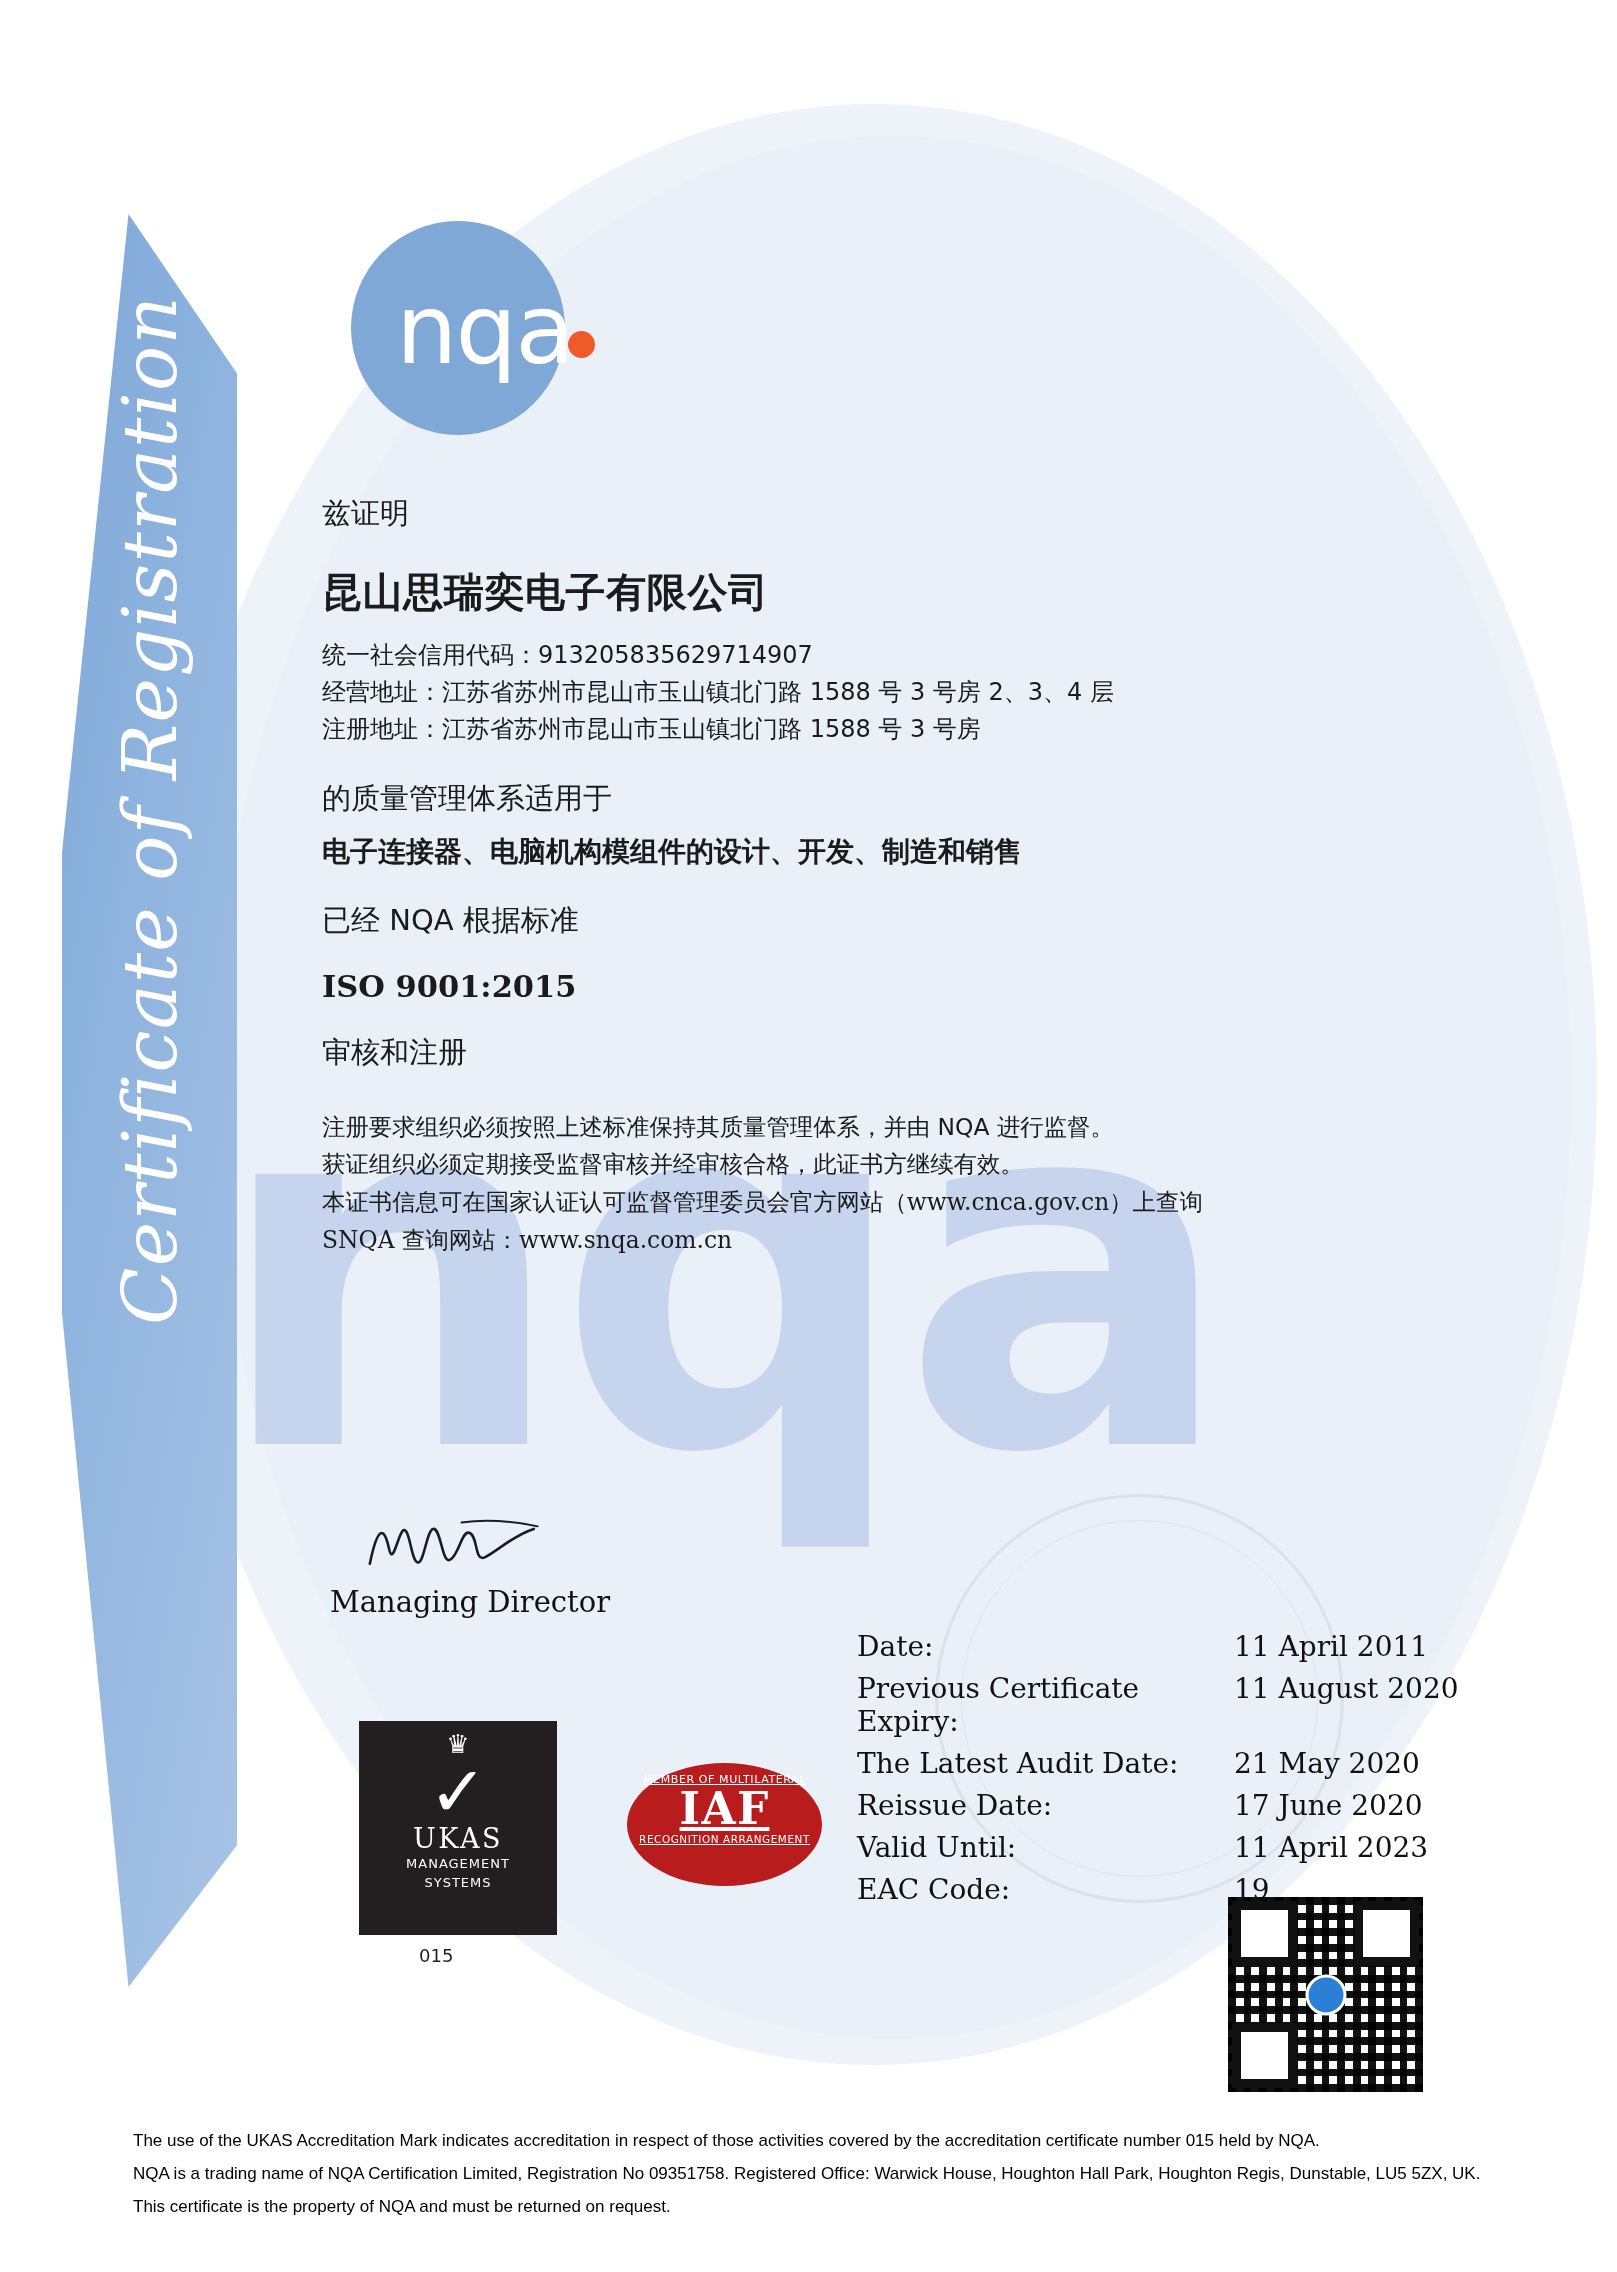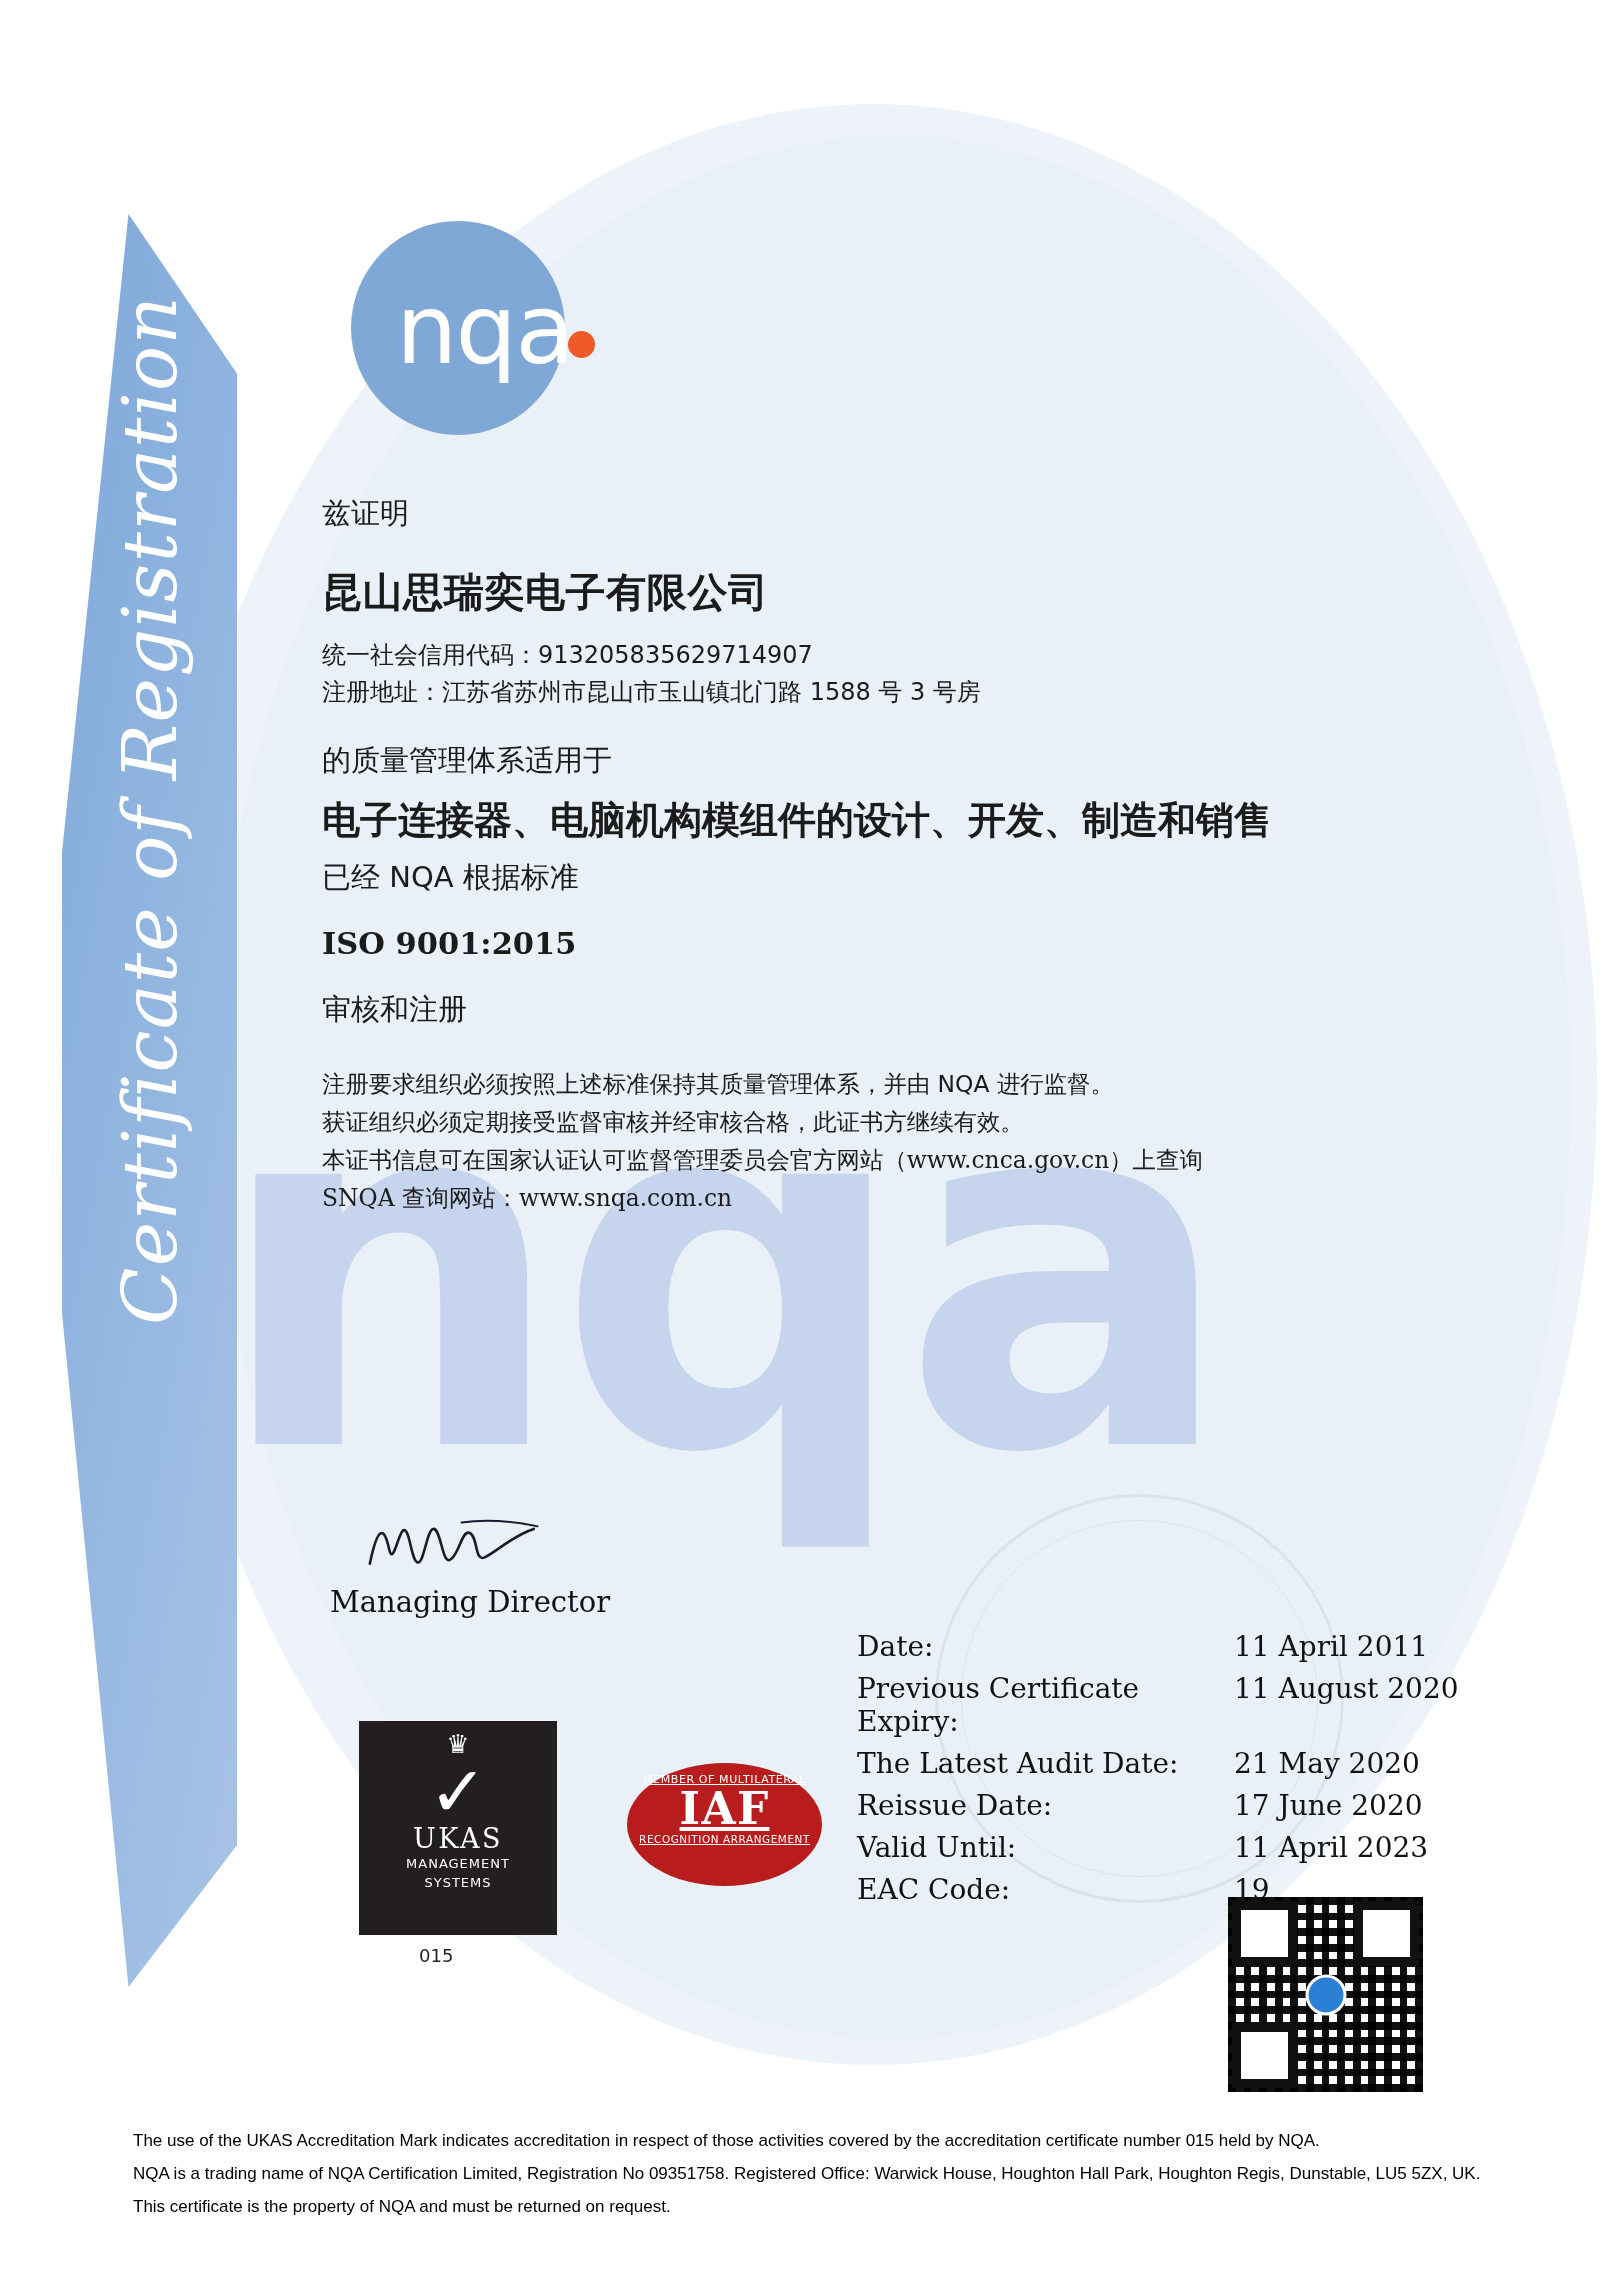--- a/index.html
+++ b/index.html
@@ -150,23 +150,23 @@
   .info-line {
     font-size: 24px;
     line-height: 1.55;
   }
   .section-gap { height: 30px; }
   .scope-head {
     font-size: 29px;
     margin-bottom: 14px;
   }
   .scope-body {
-    font-size: 38px;
+    font-size: 28px;
     font-weight: 700;
-    margin-bottom: 12px;
+    margin-bottom: 30px;
   }
   .nqa-line {
     font-size: 29px;
     margin-bottom: 27px;
   }
   .standard {
     font-family: "DejaVu Serif", serif;
     font-size: 30.5px;
     font-weight: 700;
     margin-bottom: 29px;
@@ -363,20 +363,21 @@
   <div class="ribbon-text">Certificate of Registration</div>
 
   <div class="logo"></div>
   <div class="logo-text">nqa</div>
   <div class="logo-dot"></div>
 
   <div class="body-text">
     <div class="cn line-zi">兹证明</div>
     <div class="cn company">昆山思瑞奕电子有限公司</div>
     <div class="cn info-line">统一社会信用代码：913205835629714907</div>
+    <div class="cn info-line">经营地址：江苏省苏州市昆山市玉山镇北门路 1588 号 3 号房 2、3、4 层</div>
     <div class="cn info-line">注册地址：江苏省苏州市昆山市玉山镇北门路 1588 号 3 号房</div>
     <div class="section-gap"></div>
     <div class="cn scope-head">的质量管理体系适用于</div>
     <div class="cn scope-body">电子连接器、电脑机构模组件的设计、开发、制造和销售</div>
     <div class="cn nqa-line">已经 NQA 根据标准</div>
     <div class="standard">ISO 9001:2015</div>
     <div class="cn audit-line">审核和注册</div>
     <div class="cn notes">注册要求组织必须按照上述标准保持其质量管理体系，并由 NQA 进行监督。</div>
     <div class="cn notes">获证组织必须定期接受监督审核并经审核合格，此证书方继续有效。</div>
     <div class="cn notes mono-ish">本证书信息可在国家认证认可监督管理委员会官方网站（www.cnca.gov.cn）上查询</div>

